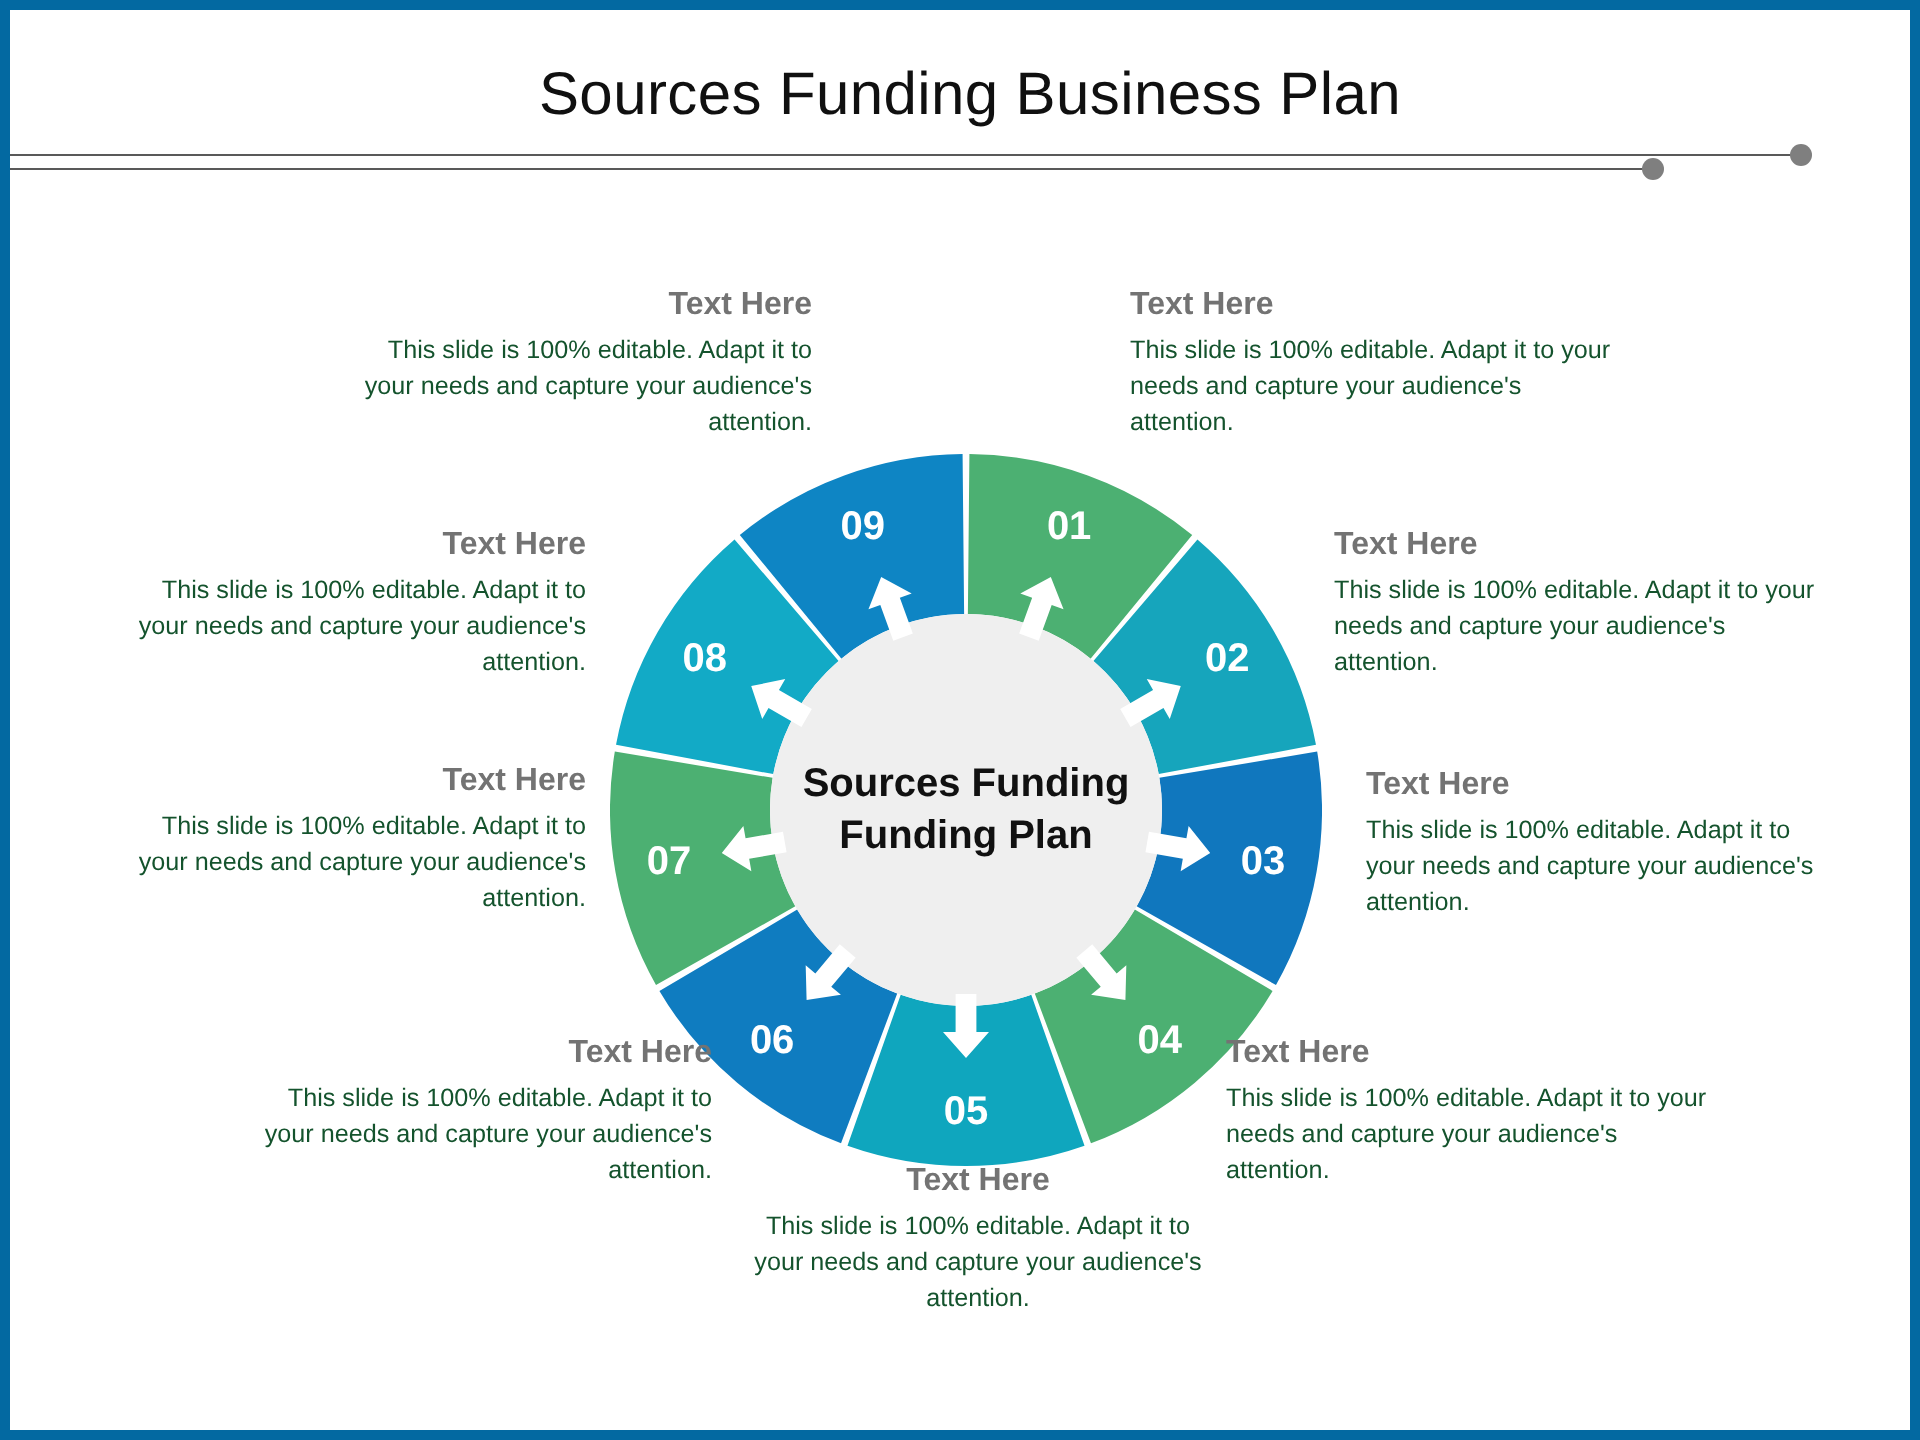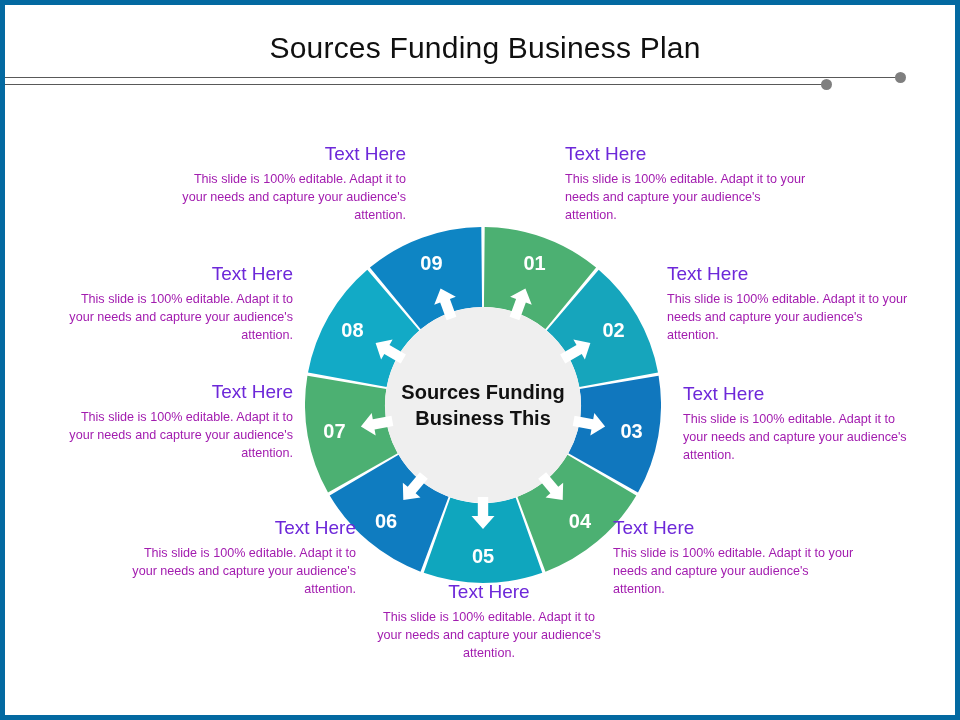--- a/index.html
+++ b/index.html
@@ -92,29 +92,29 @@
     color: #111111;
     line-height: 1.3;
     width: 170px;
   }
 
   
   .caption {
     position: absolute;
   }
   .caption .cap-title {
-    font-size: 19px;
-    font-weight: normal;
-    color: #6d28d9;
+    font-size: 16px;
+    font-weight: bold;
+    color: #737373;
     margin: 0 0 5px 0;
     line-height: 1.2;
   }
   .caption .cap-body {
     font-size: 12.6px;
-    color: #a21caf;
+    color: #14532d;
     line-height: 1.42;
     margin: 0;
   }
   .cap-right-align { text-align: right; }
   .cap-left-align  { text-align: left; }
   .cap-center-align{ text-align: center; }
 
   
   #caption-1 { left: 163px; top: 138px; width: 238px; }
   #caption-2 { left: 560px; top: 138px; width: 248px; }
@@ -173,21 +173,21 @@
           <text x="29.49099084575903" y="204.1861451921731" class="seg-num">07</text>
           <text x="47.40336910930665" y="102.59999999999998" class="seg-num">08</text>
           <text x="126.42336238648906" y="36.294352785485046" class="seg-num">09</text>
         </g>
     </svg>
   </div>
 
   <div id="hub-label">
     <div class="hub-text">
       <span>Sources Funding</span><br>
-      <span>Business This</span>
+      <span>Funding Plan</span>
     </div>
   </div>
 
   <div class="caption cap-right-align" id="caption-1">
     <p class="cap-title">Text Here</p>
     <p class="cap-body">This slide is 100% editable. Adapt it to your needs and capture your audience's attention.</p>
   </div>
 
   <div class="caption cap-left-align" id="caption-2">
     <p class="cap-title">Text Here</p>

